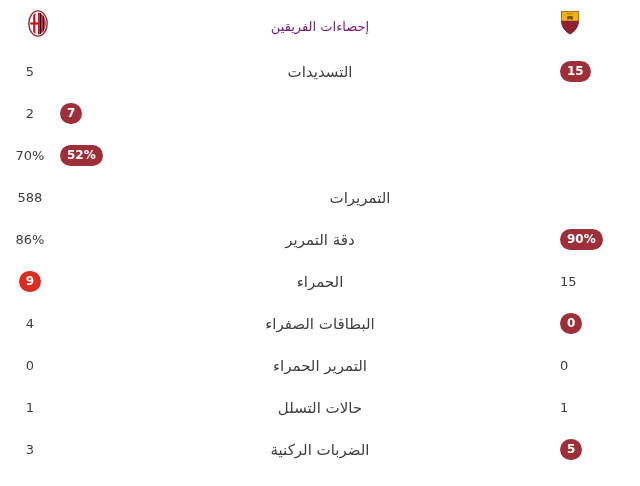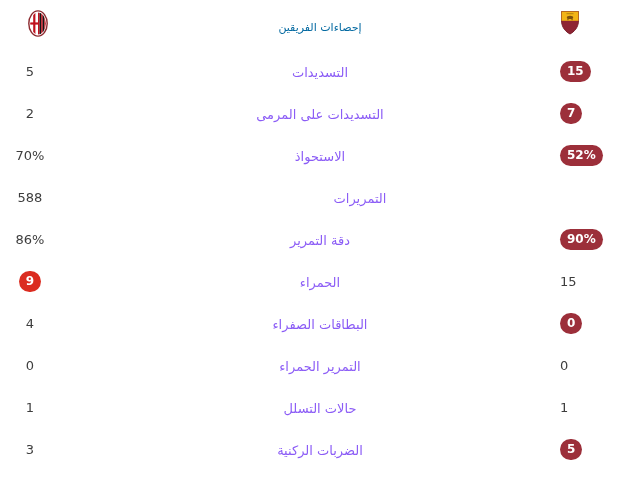--- a/index.html
+++ b/index.html
@@ -33,33 +33,33 @@
     padding-left: 20px;
   }
   .col-right {
     width: 80px;
     display: flex;
     justify-content: flex-start;
     align-items: center;
     flex: 0 0 auto;
   }
   .title {
-    font-size: 11px;
-    color: #0369a1;
+    font-size: 13px;
+    color: #701a75;
     direction: rtl;
   }
   .logo-left-nudge { position: relative; left: 8px; }
   .row {
     display: flex;
     align-items: center;
     height: 42px;
   }
   .stat-label {
-    font-size: 13px;
-    color: #8b5cf6;
+    font-size: 15px;
+    color: #404040;
     direction: rtl;
   }
   .val {
     font-size: 13px;
     color: #3d3d3d;
     direction: ltr;
     unicode-bidi: embed;
     text-align: center;
   }
   .badge {
@@ -138,35 +138,29 @@
     </div>
     <div class="col-right">
       <span class="val badge badge-right">15</span>
     </div>
   </div>
 
   <div class="row">
     <div class="col-left">
       <span class="val">2</span>
     </div>
-    <div class="col-center">
-      <span class="stat-label">التسديدات على المرمى</span>
-    </div>
     <div class="col-right">
       <span class="val badge badge-right">7</span>
     </div>
   </div>
 
   <div class="row">
     <div class="col-left">
       <span class="val">70%</span>
     </div>
-    <div class="col-center">
-      <span class="stat-label">الاستحواذ</span>
-    </div>
     <div class="col-right">
       <span class="val badge badge-right">52%</span>
     </div>
   </div>
 
   <div class="row">
     <div class="col-left">
       <span class="val">588</span>
     </div>
     <div class="col-center">

